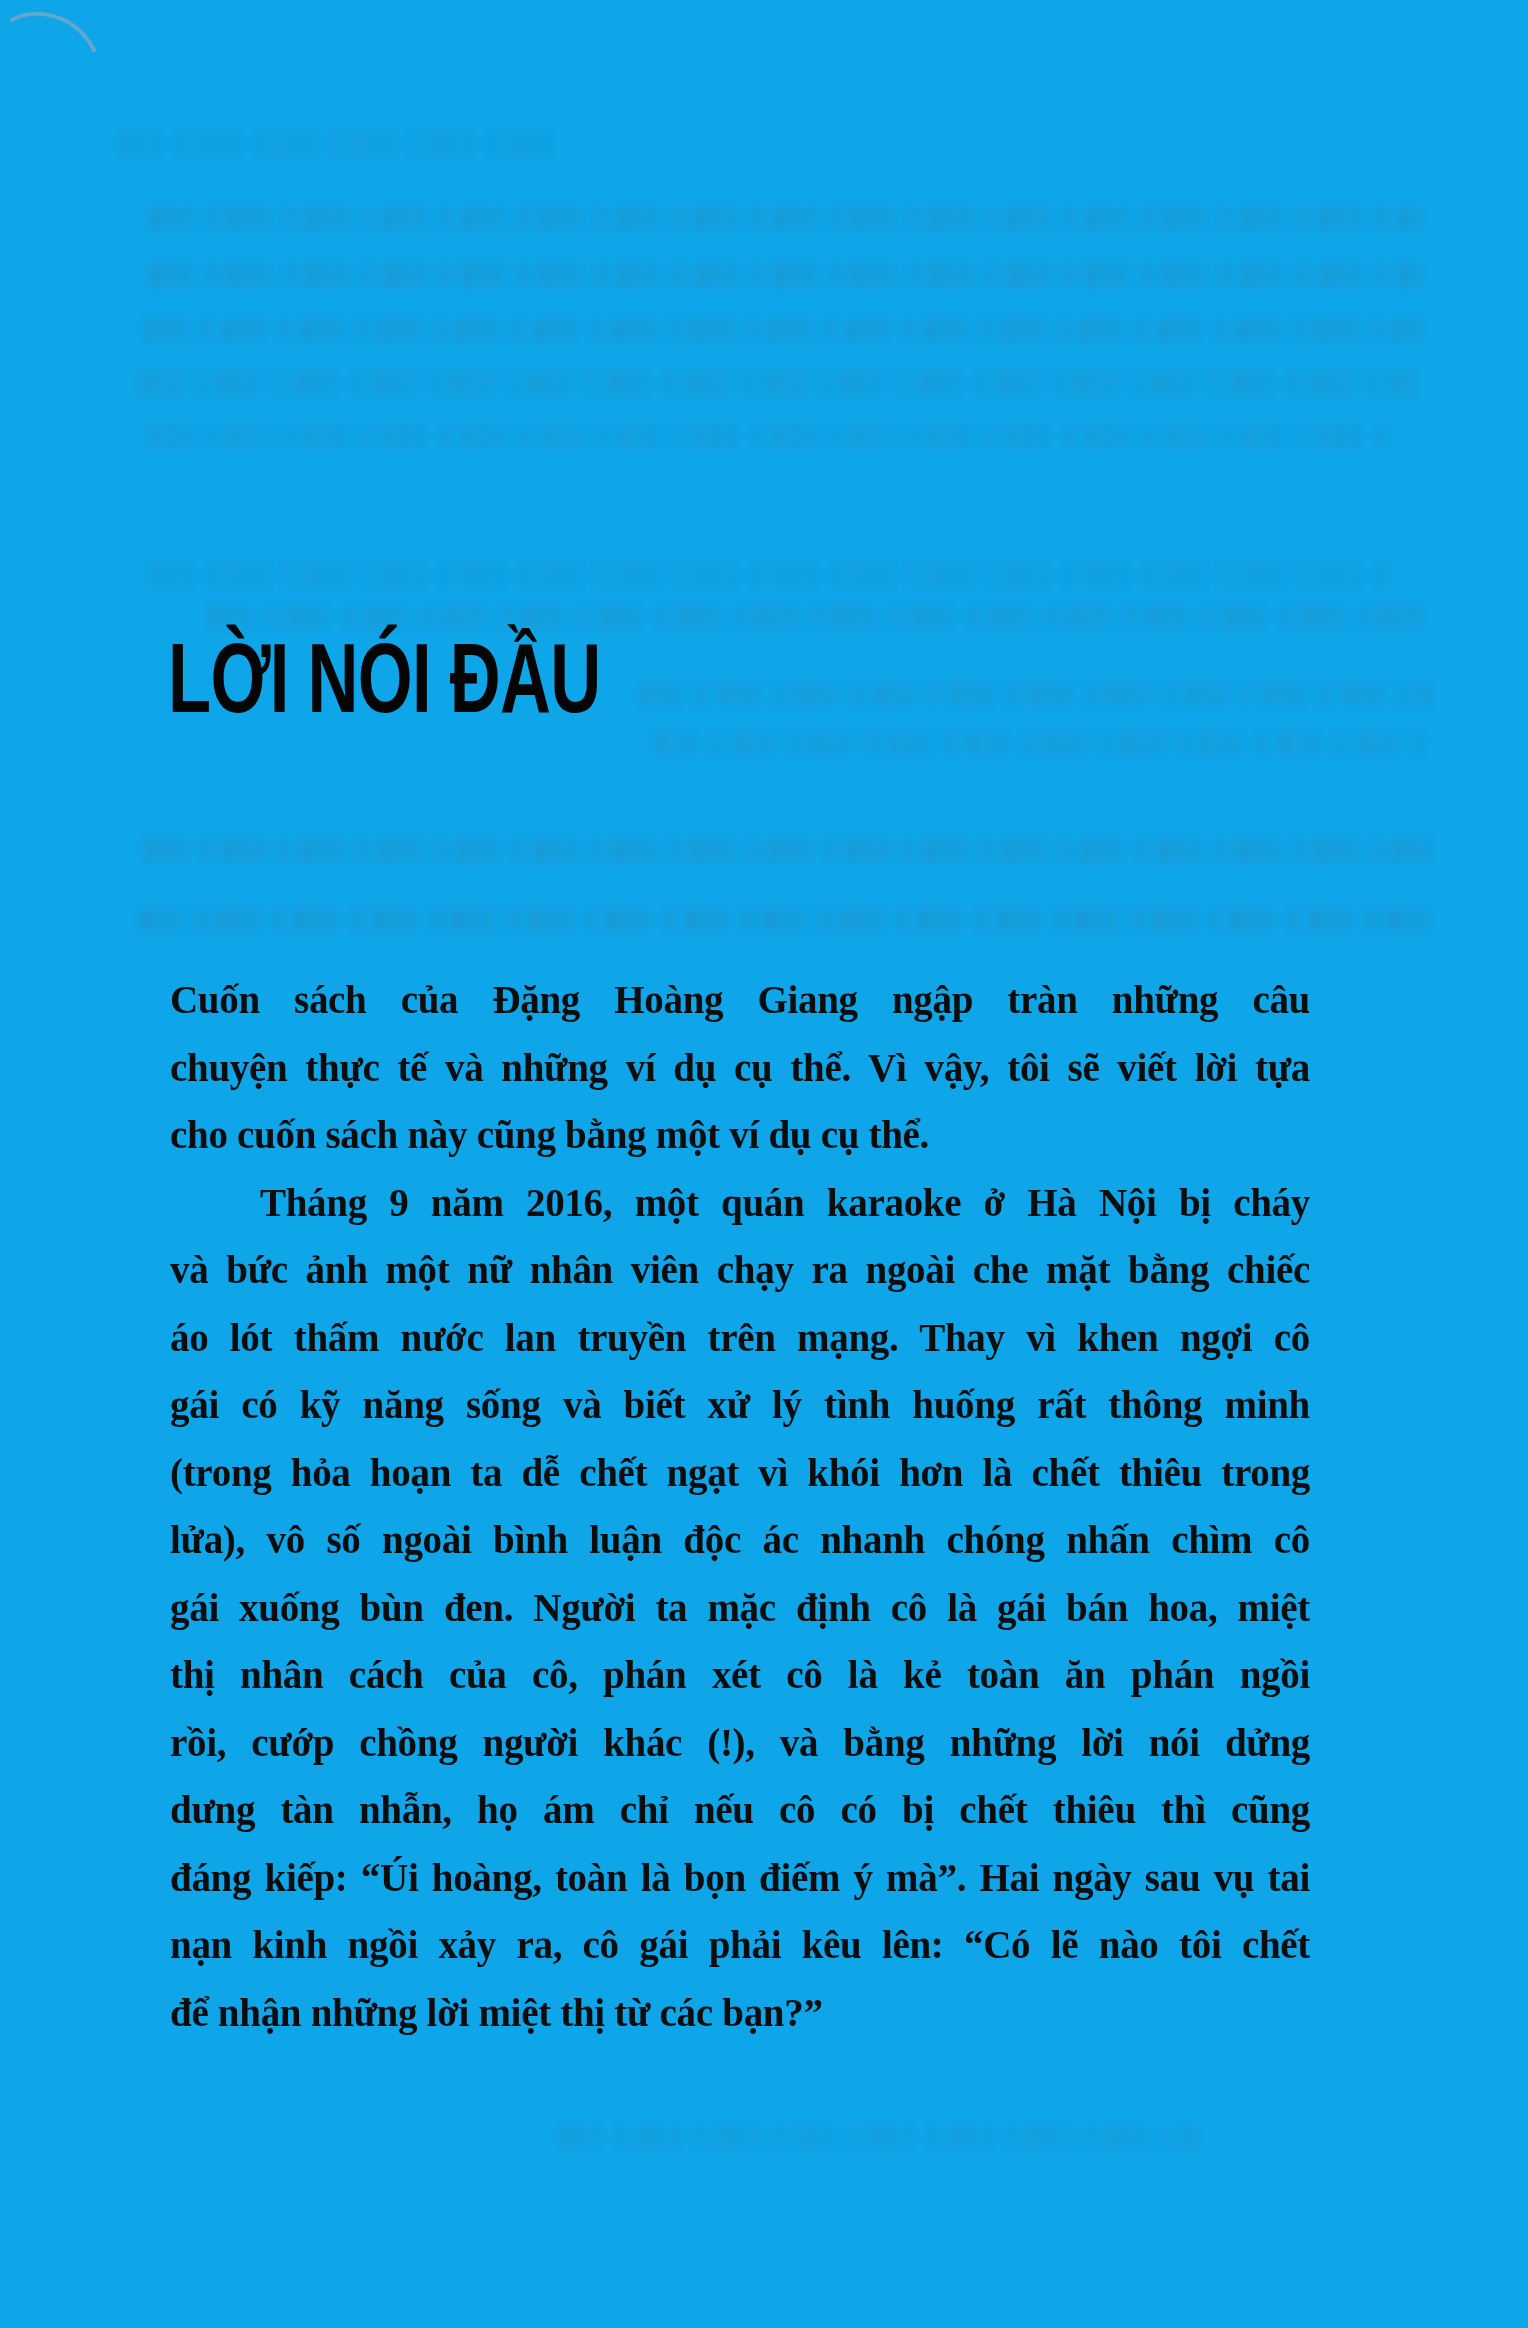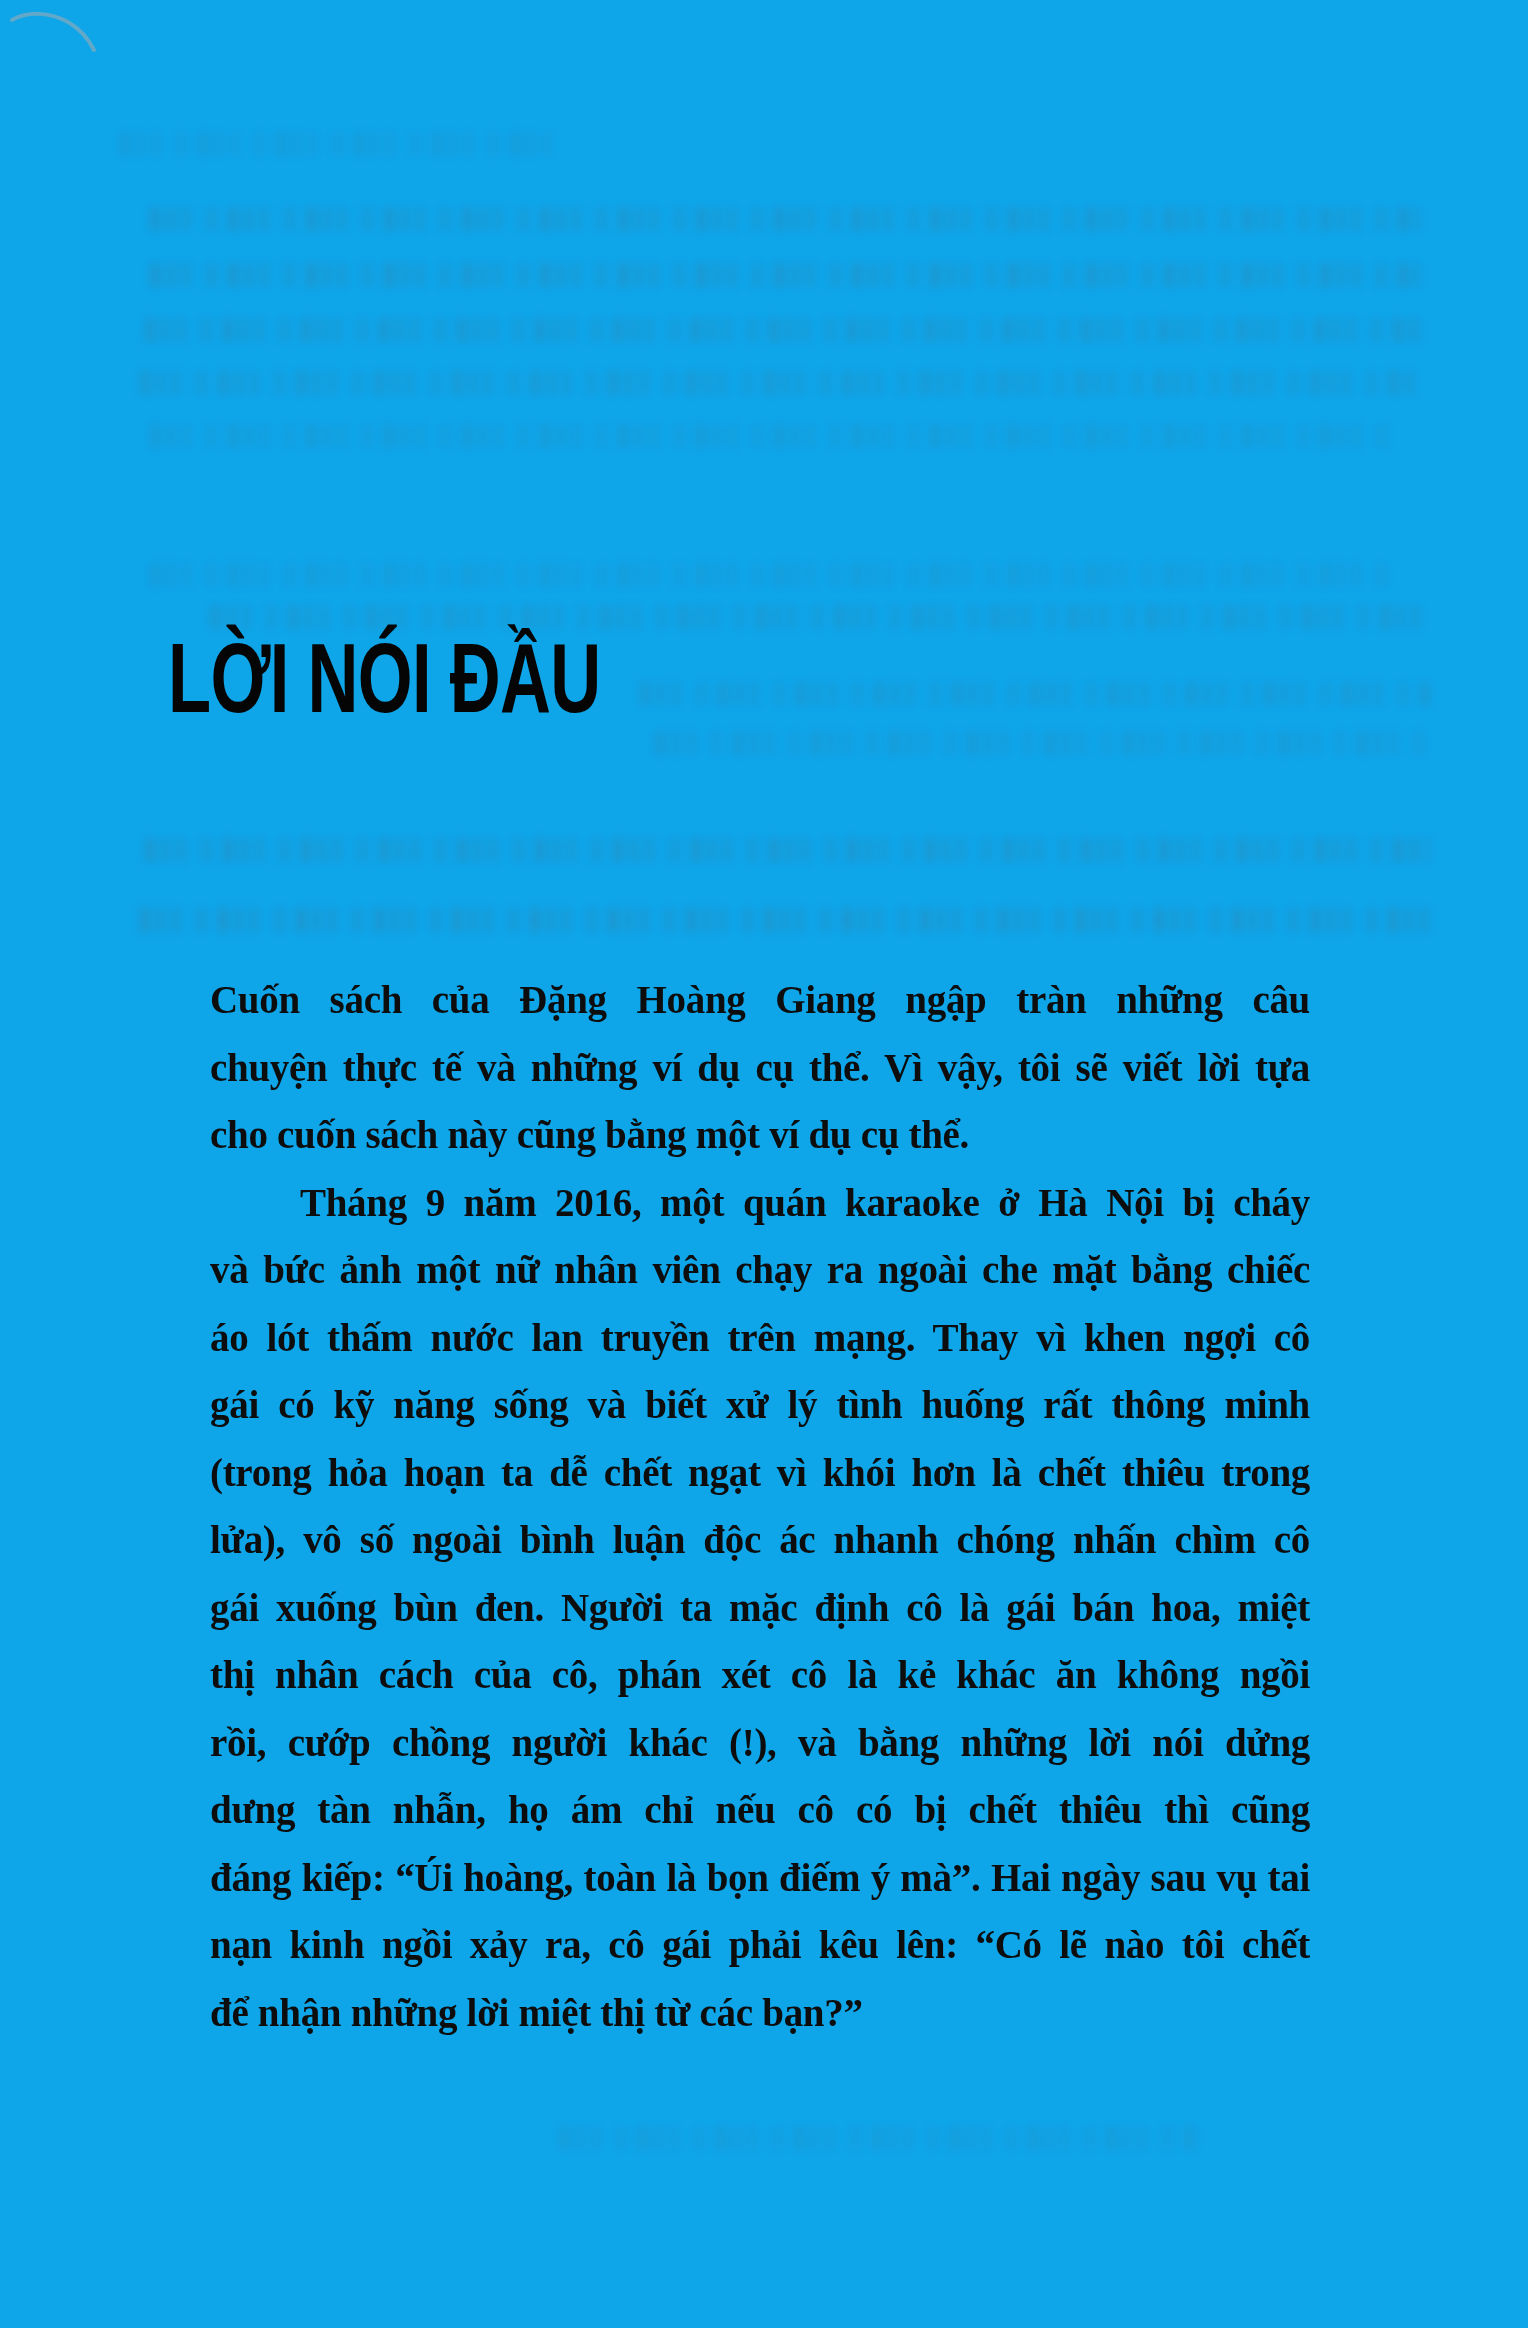--- a/index.html
+++ b/index.html
@@ -49,21 +49,20 @@
     font-weight:700;
     letter-spacing:-0.3px;
   }
   .line{
     height:67.5px;
     line-height:67.5px;
     overflow:hidden;
     text-align:justify;
     text-align-last:justify;
     white-space:normal;
-    margin-left:40px;
   }
   .line.last{text-align-last:left;}
   .line.indent{text-indent:90px;}
 </style>
 </head>
 <body>
 
 <div class="page">
 
   <svg class="curl" width="110" height="80" viewBox="0 0 110 80">
@@ -91,21 +90,21 @@
     <div class="line">chuyện thực tế và những ví dụ cụ thể. Vì vậy, tôi sẽ viết lời tựa</div>
     <div class="line last">cho cuốn sách này cũng bằng một ví dụ cụ thể.</div>
 
     <div class="line indent">Tháng 9 năm 2016, một quán karaoke ở Hà Nội bị cháy</div>
     <div class="line">và bức ảnh một nữ nhân viên chạy ra ngoài che mặt bằng chiếc</div>
     <div class="line">áo lót thấm nước lan truyền trên mạng. Thay vì khen ngợi cô</div>
     <div class="line">gái có kỹ năng sống và biết xử lý tình huống rất thông minh</div>
     <div class="line">(trong hỏa hoạn ta dễ chết ngạt vì khói hơn là chết thiêu trong</div>
     <div class="line">lửa), vô số ngoài bình luận độc ác nhanh chóng nhấn chìm cô</div>
     <div class="line">gái xuống bùn đen. Người ta mặc định cô là gái bán hoa, miệt</div>
-    <div class="line">thị nhân cách của cô, phán xét cô là kẻ khác ăn không ngồi</div>
+    <div class="line">thị nhân cách của cô, phán xét cô là kẻ toàn ăn phán ngồi</div>
     <div class="line">rồi, cướp chồng người khác (!), và bằng những lời nói dửng</div>
     <div class="line">dưng tàn nhẫn, họ ám chỉ nếu cô có bị chết thiêu thì cũng</div>
     <div class="line">đáng kiếp: “Úi hoàng, toàn là bọn điếm ý mà”. Hai ngày sau vụ tai</div>
     <div class="line">nạn kinh ngồi xảy ra, cô gái phải kêu lên: “Có lẽ nào tôi chết</div>
     <div class="line last">để nhận những lời miệt thị từ các bạn?”</div>
   </div>
 
 </div>
 
 </body></html>

